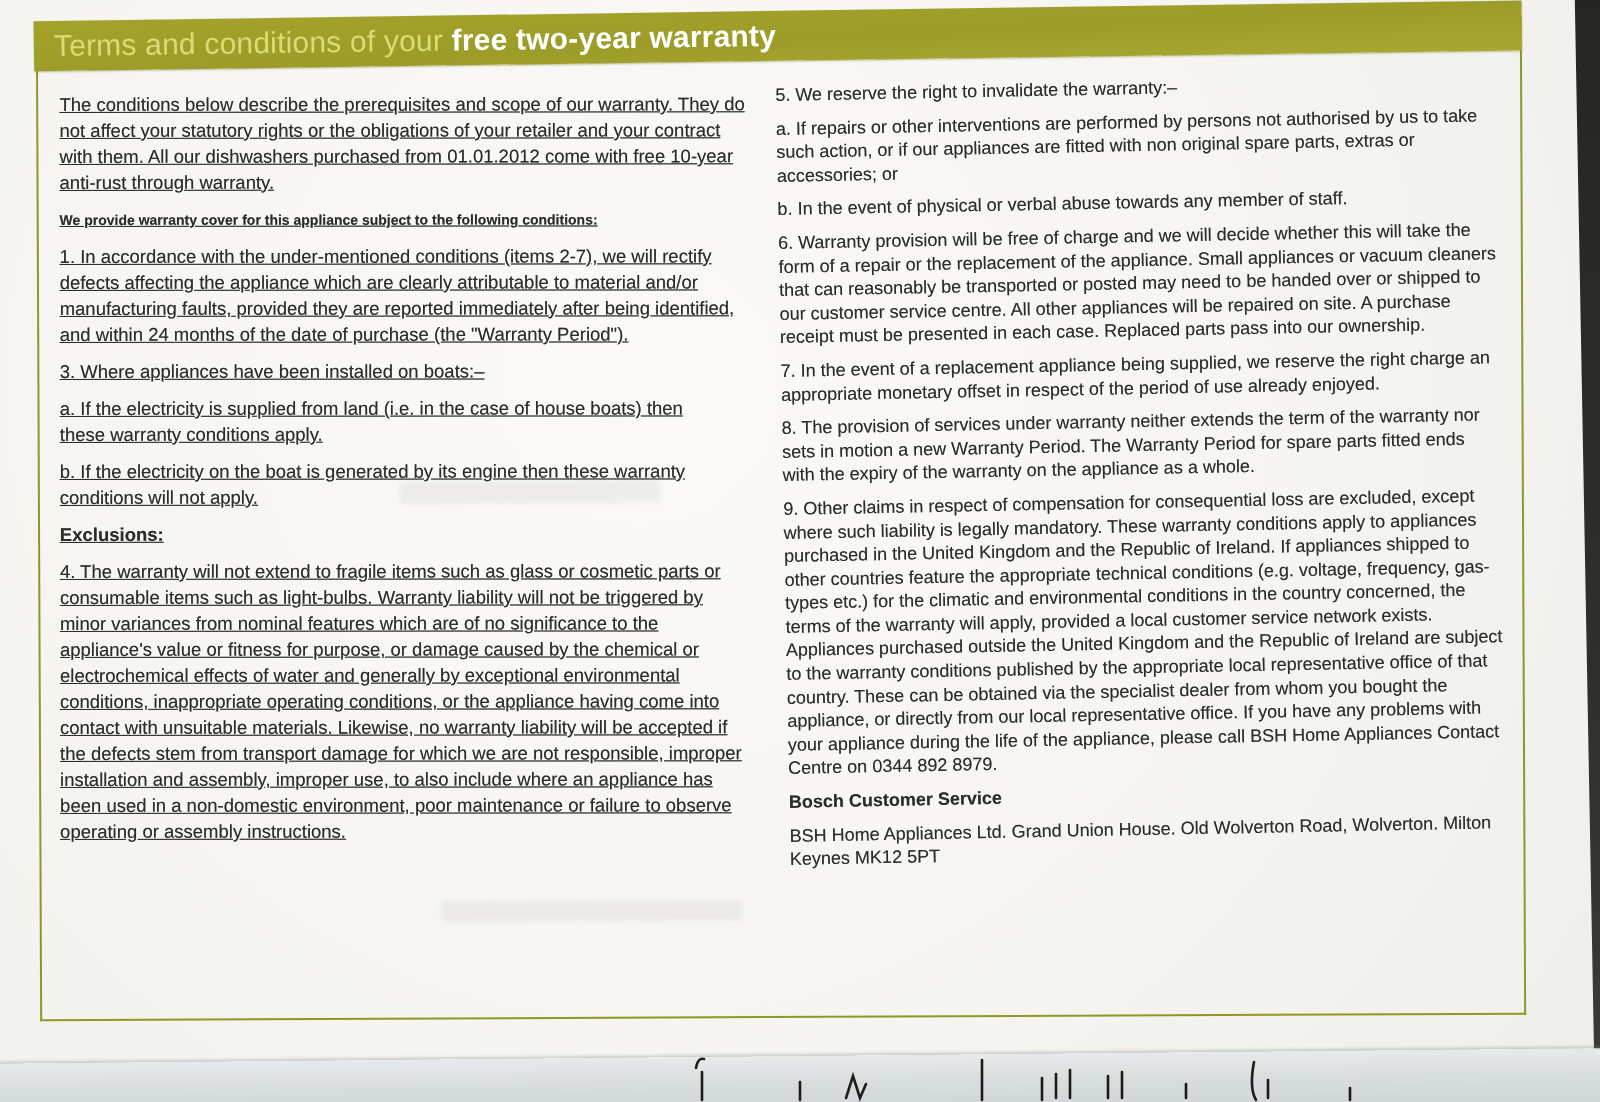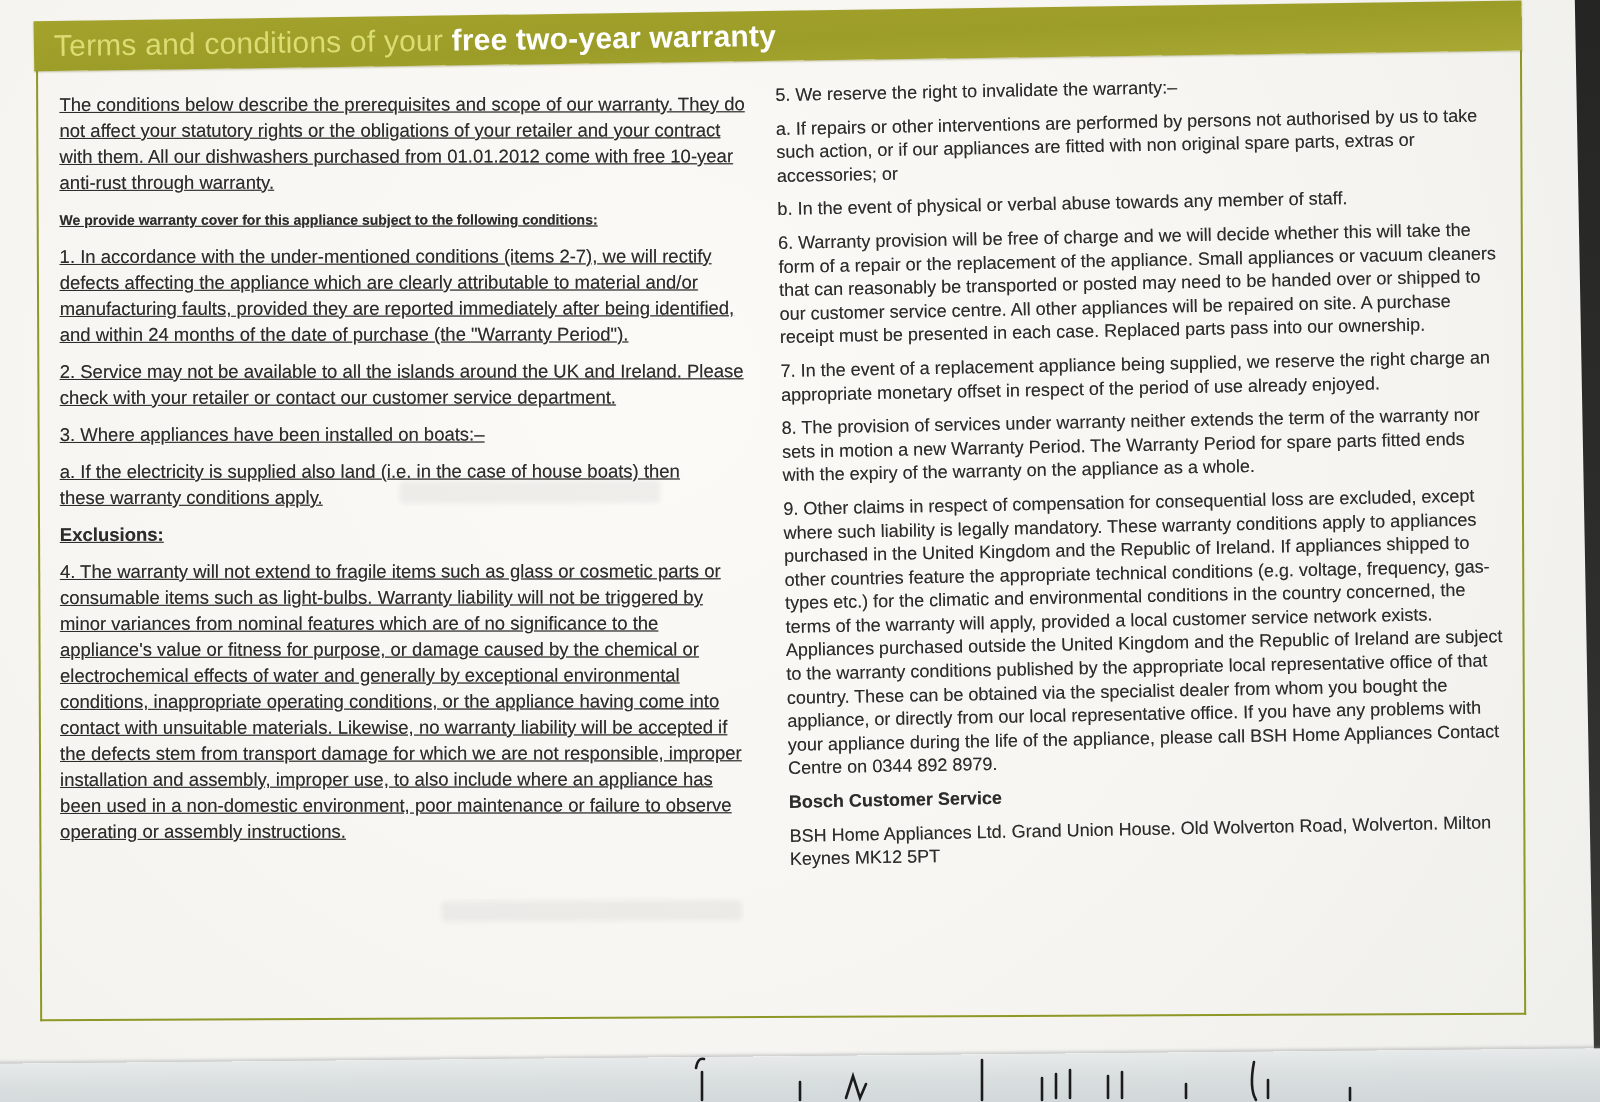--- a/index.html
+++ b/index.html
@@ -82,23 +82,23 @@
   <div class="doc-box">
 
     <div class="header-bar">
       <div class="title"><span>Terms and conditions of your </span><b>free two-year warranty</b></div>
     </div>
 
     <div class="col col-left">
       <p class="para">The conditions below describe the prerequisites and scope of our warranty. They do not affect your statutory rights or the obligations of your retailer and your contract with them. All our dishwashers purchased from 01.01.2012 come with free 10-year anti-rust through warranty.</p>
       <p class="para bold head">We provide warranty cover for this appliance subject to the following conditions:</p>
       <p class="para">1. In accordance with the under-mentioned conditions (items 2-7), we will rectify defects affecting the appliance which are clearly attributable to material and/or manufacturing faults, provided they are reported immediately after being identified, and within 24 months of the date of purchase (the "Warranty Period").</p>
-      <p class="para">2. Service may not be available to all the islands around the UK and Ireland. Please check with your retailer or contact our customer service department.</p>
       <p class="para">3. Where appliances have been installed on boats:–</p>
-      <p class="para narrow">a. If the electricity is supplied also land (i.e. in the case of house boats) then these warranty conditions apply.</p>
+      <p class="para narrow">a. If the electricity is supplied from land (i.e. in the case of house boats) then these warranty conditions apply.</p>
+      <p class="para">b. If the electricity on the boat is generated by its engine then these warranty conditions will not apply.</p>
       <p class="para bold">Exclusions:</p>
       <p class="para">4. The warranty will not extend to fragile items such as glass or cosmetic parts or consumable items such as light-bulbs. Warranty liability will not be triggered by minor variances from nominal features which are of no significance to the appliance's value or fitness for purpose, or damage caused by the chemical or electrochemical effects of water and generally by exceptional environmental conditions, inappropriate operating conditions, or the appliance having come into contact with unsuitable materials. Likewise, no warranty liability will be accepted if the defects stem from transport damage for which we are not responsible, improper installation and assembly, improper use, to also include where an appliance has been used in a non-domestic environment, poor maintenance or failure to observe operating or assembly instructions.</p>
     </div>
 
     <div class="col col-right">
       <p class="para">5. We reserve the right to invalidate the warranty:–</p>
       <p class="para">a. If repairs or other interventions are performed by persons not authorised by us to take such action, or if our appliances are fitted with non original spare parts, extras or accessories; or</p>
       <p class="para">b. In the event of physical or verbal abuse towards any member of staff.</p>
       <p class="para">6. Warranty provision will be free of charge and we will decide whether this will take the form of a repair or the replacement of the appliance. Small appliances or vacuum cleaners that can reasonably be transported or posted may need to be handed over or shipped to our customer service centre. All other appliances will be repaired on site. A purchase receipt must be presented in each case. Replaced parts pass into our ownership.</p>
       <p class="para">7. In the event of a replacement appliance being supplied, we reserve the right charge an appropriate monetary offset in respect of the period of use already enjoyed.</p>

